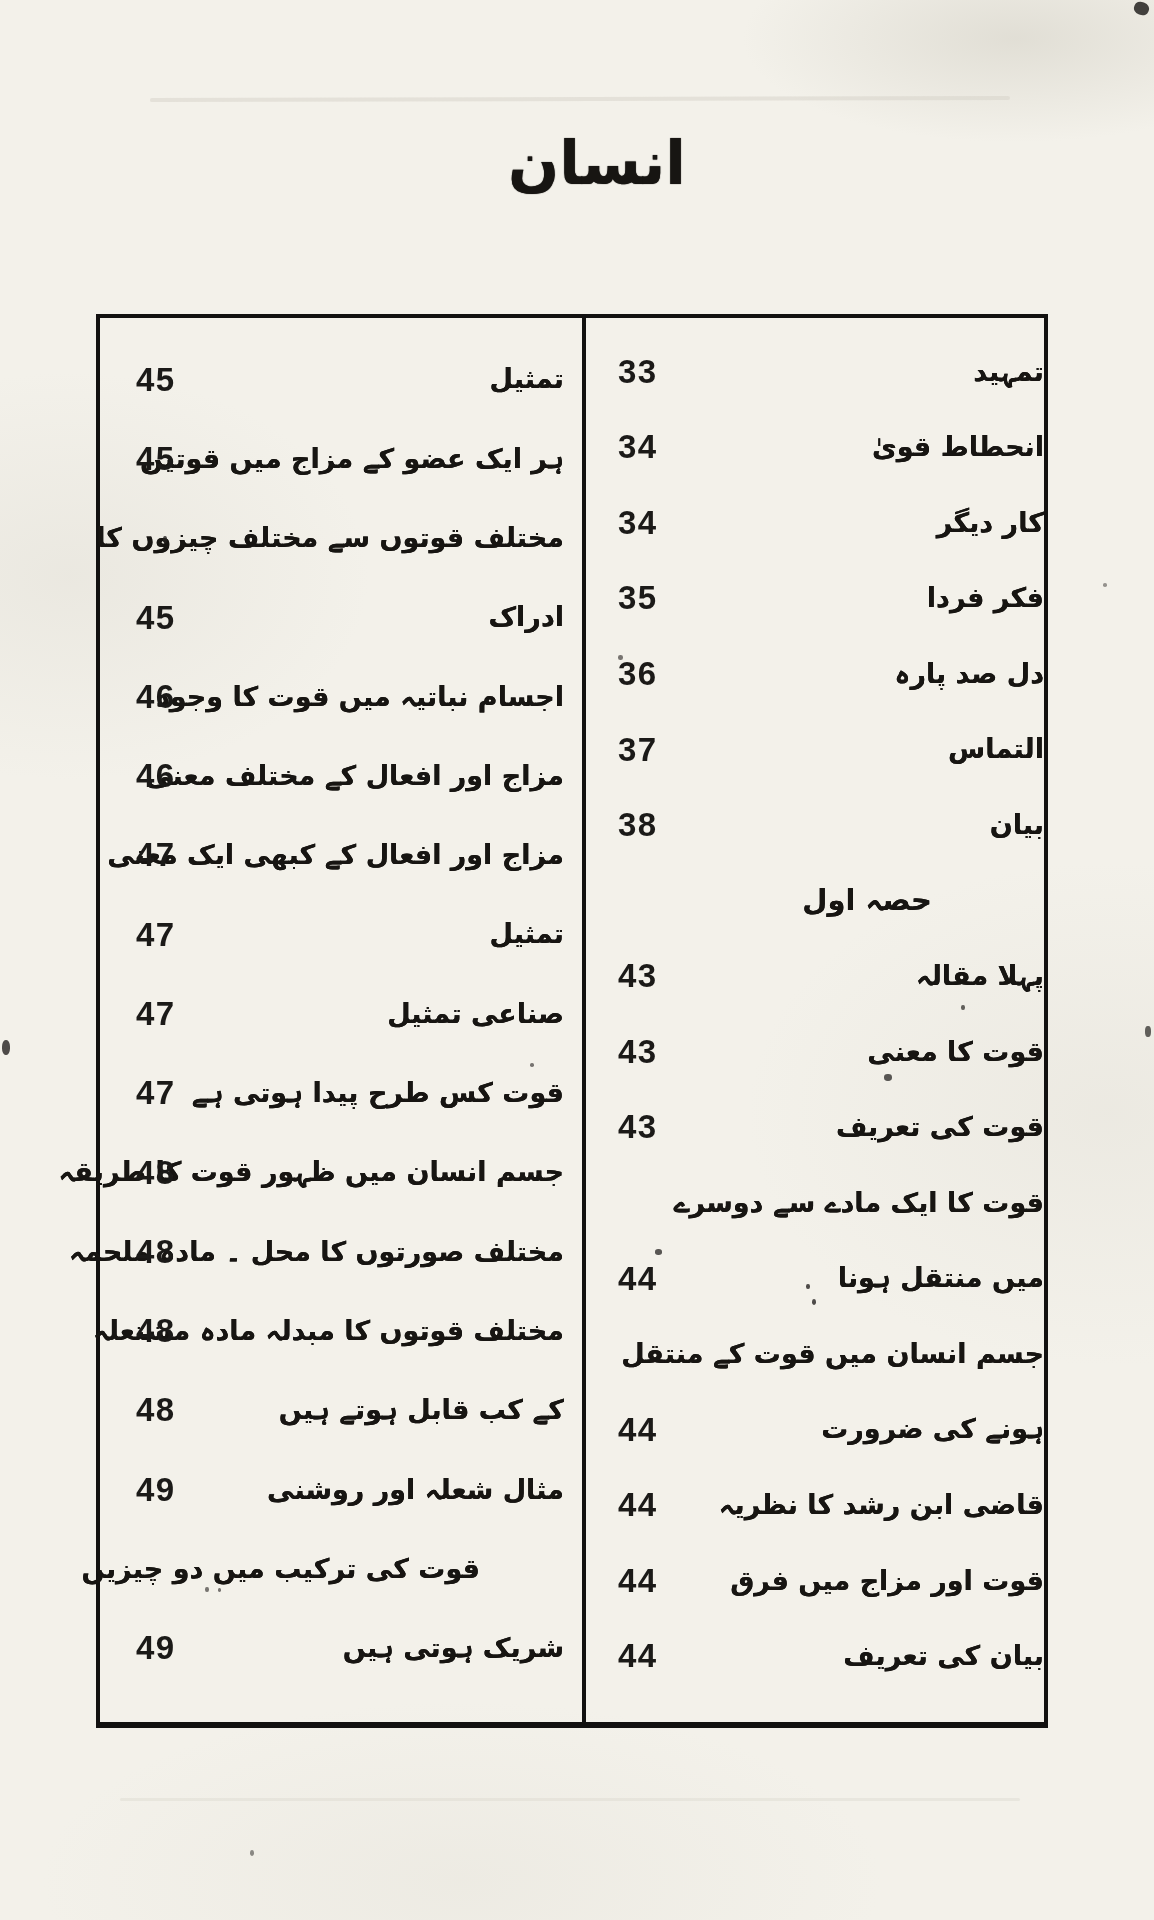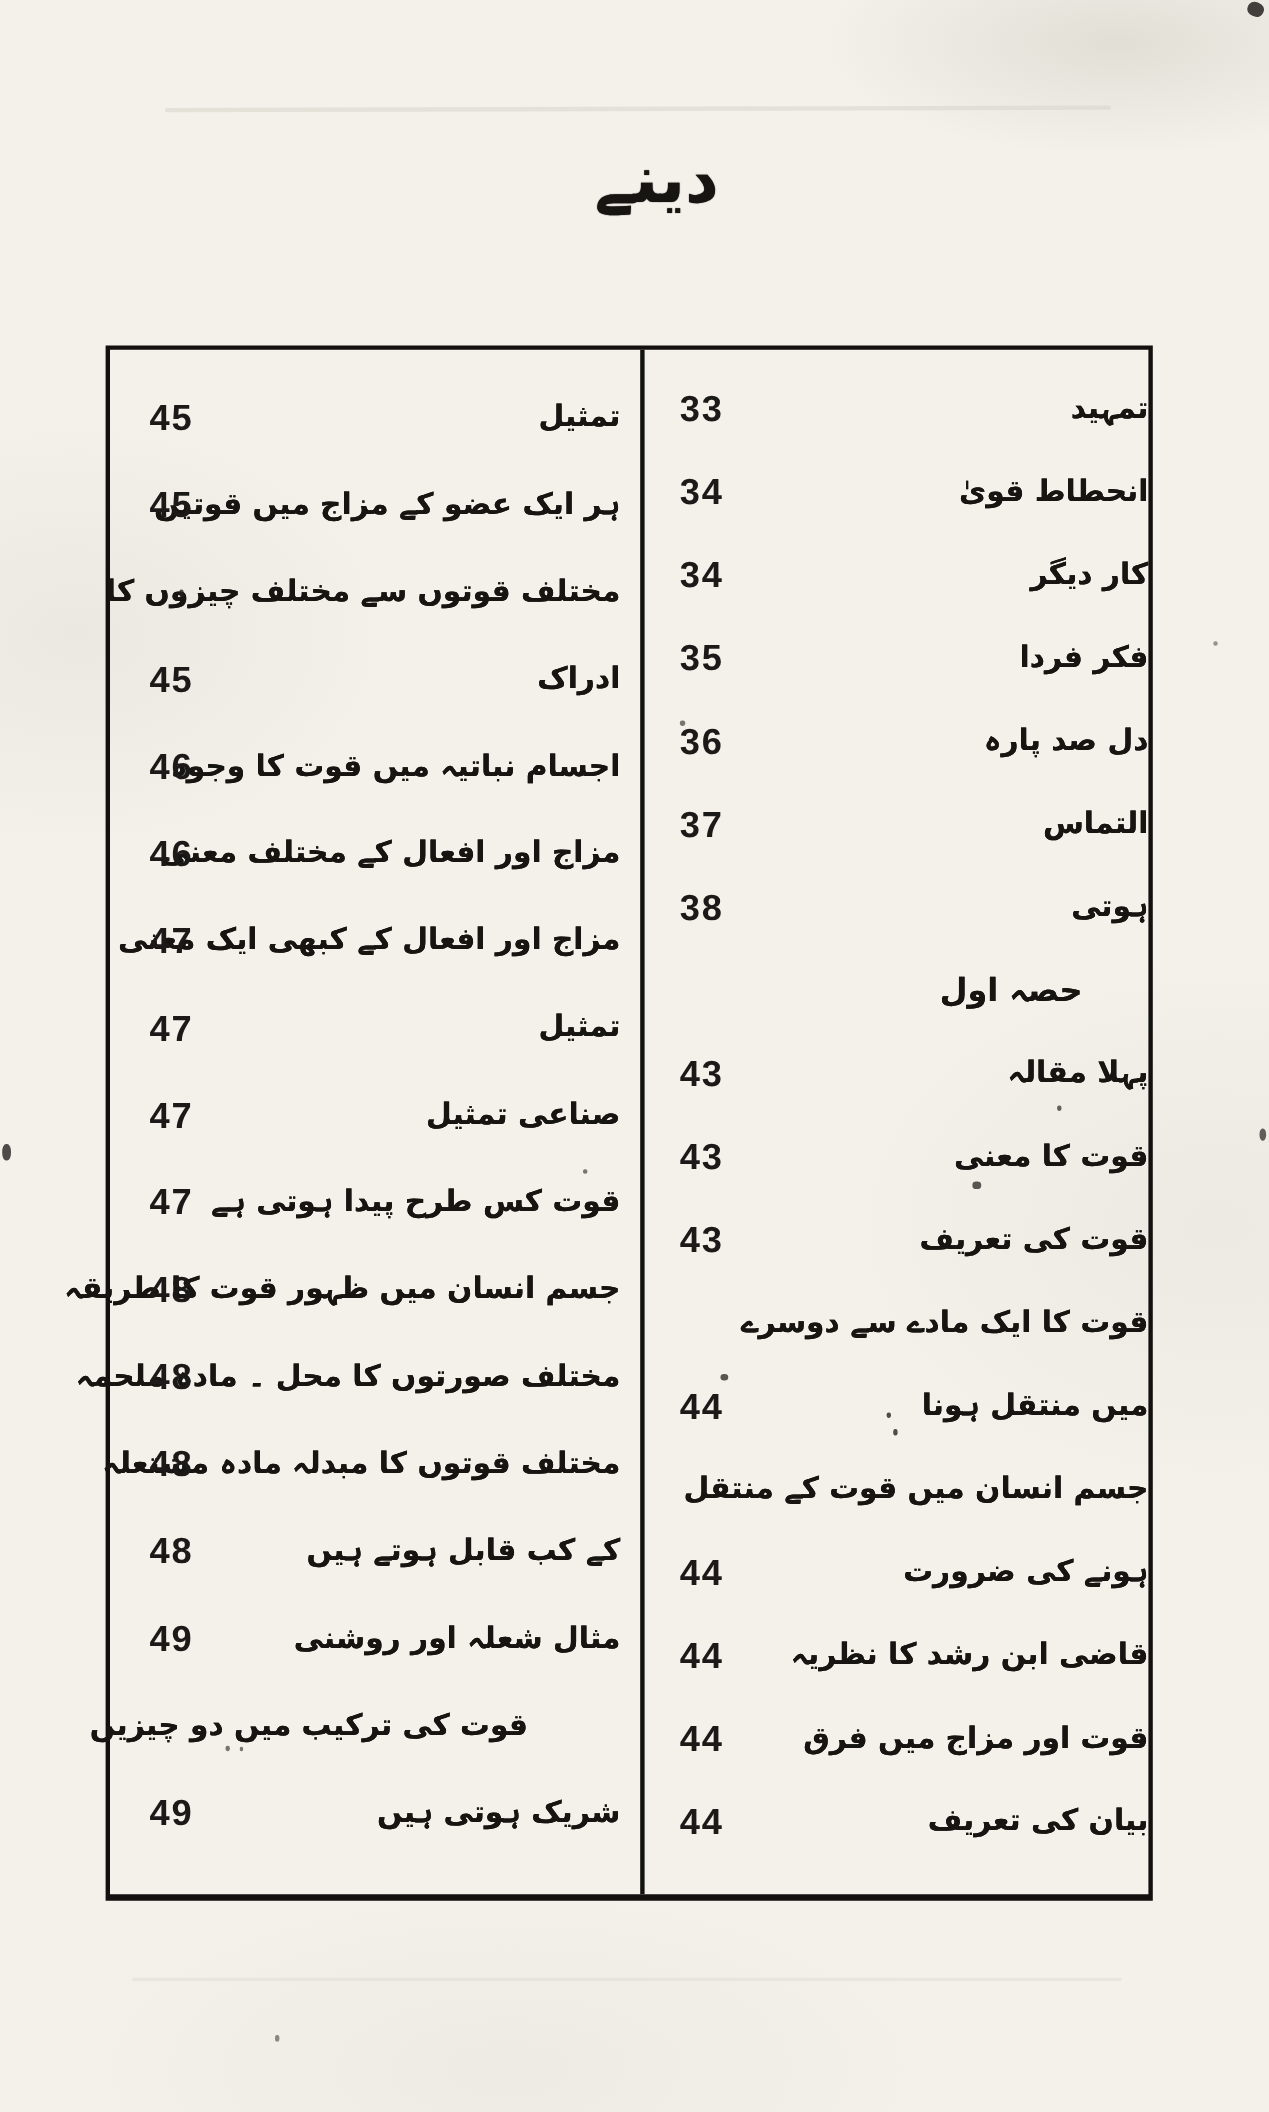--- a/index.html
+++ b/index.html
@@ -84,39 +84,39 @@
     direction: rtl;
     white-space: nowrap;
     padding-right: 18px;
     box-sizing: border-box;
     font-size: 27px;
     font-weight: bold;
     line-height: 1.5;
     text-shadow: 0 0 0.6px #171512;
   }
   .col-right .row .title { padding-right: 0; }
-  .row.heading .title { padding-right: 60px; font-size: 29px; }
+  .row.heading .title { padding-right: 112px; font-size: 29px; }
   .row.indented .title { padding-right: 102px; }
   .speck {
     position: absolute;
     background: #242220;
     border-radius: 45%;
   }
   .streak {
     position: absolute;
     background: #d7d4ca;
     border-radius: 2px;
   }
 </style>
 </head>
 <body>
 
 <div class="page">
 
-  <h1 class="page-title" dir="rtl">دینے</h1>
+  <h1 class="page-title" dir="rtl">انسان</h1>
 
   <div class="toc-box">
     <div class="col col-left" id="col-left">
         <div class="row">
           <span class="pagenum">45</span>
           <span class="title" dir="rtl">تمثیل</span>
         </div>
         <div class="row">
           <span class="pagenum">45</span>
           <span class="title" dir="rtl">ہر ایک عضو کے مزاج میں قوتیں</span>
@@ -203,21 +203,21 @@
         <div class="row">
           <span class="pagenum">36</span>
           <span class="title" dir="rtl">دل صد پارہ</span>
         </div>
         <div class="row">
           <span class="pagenum">37</span>
           <span class="title" dir="rtl">التماس</span>
         </div>
         <div class="row">
           <span class="pagenum">38</span>
-          <span class="title" dir="rtl">ہوتی</span>
+          <span class="title" dir="rtl">بیان</span>
         </div>
         <div class="row heading">
           <span class="pagenum"></span>
           <span class="title" dir="rtl">حصہ اول</span>
         </div>
         <div class="row">
           <span class="pagenum">43</span>
           <span class="title" dir="rtl">پہلا مقالہ</span>
         </div>
         <div class="row">

